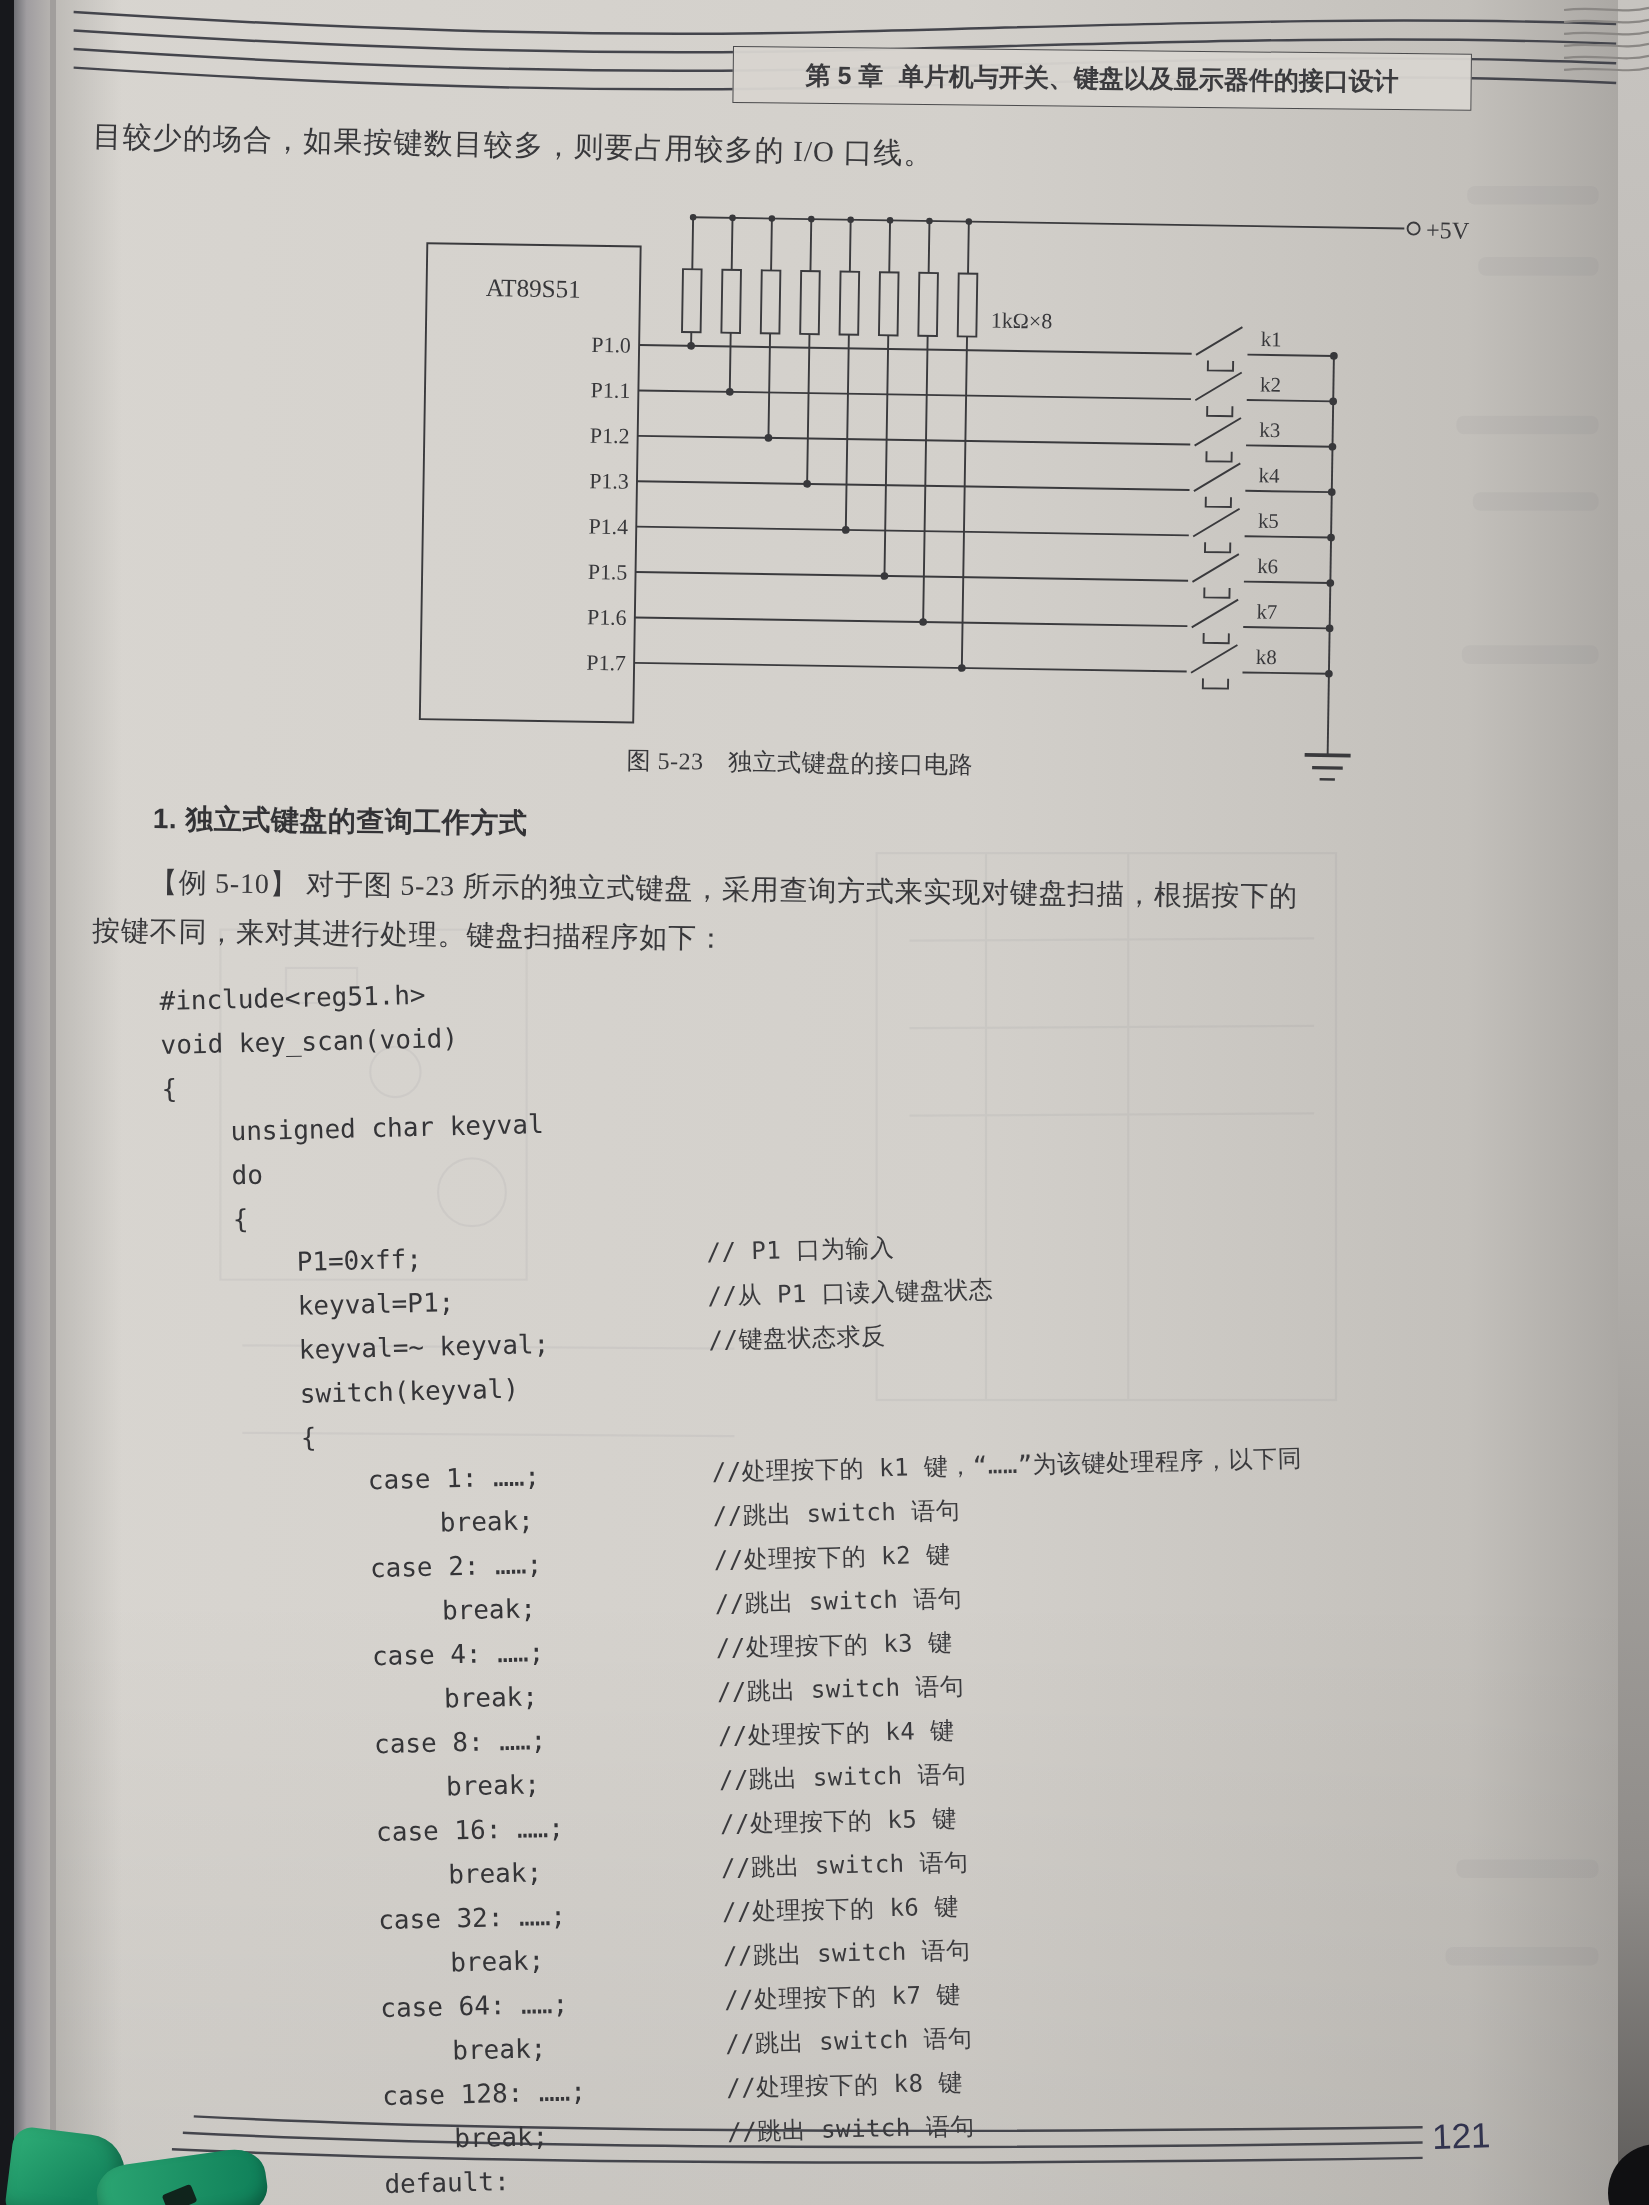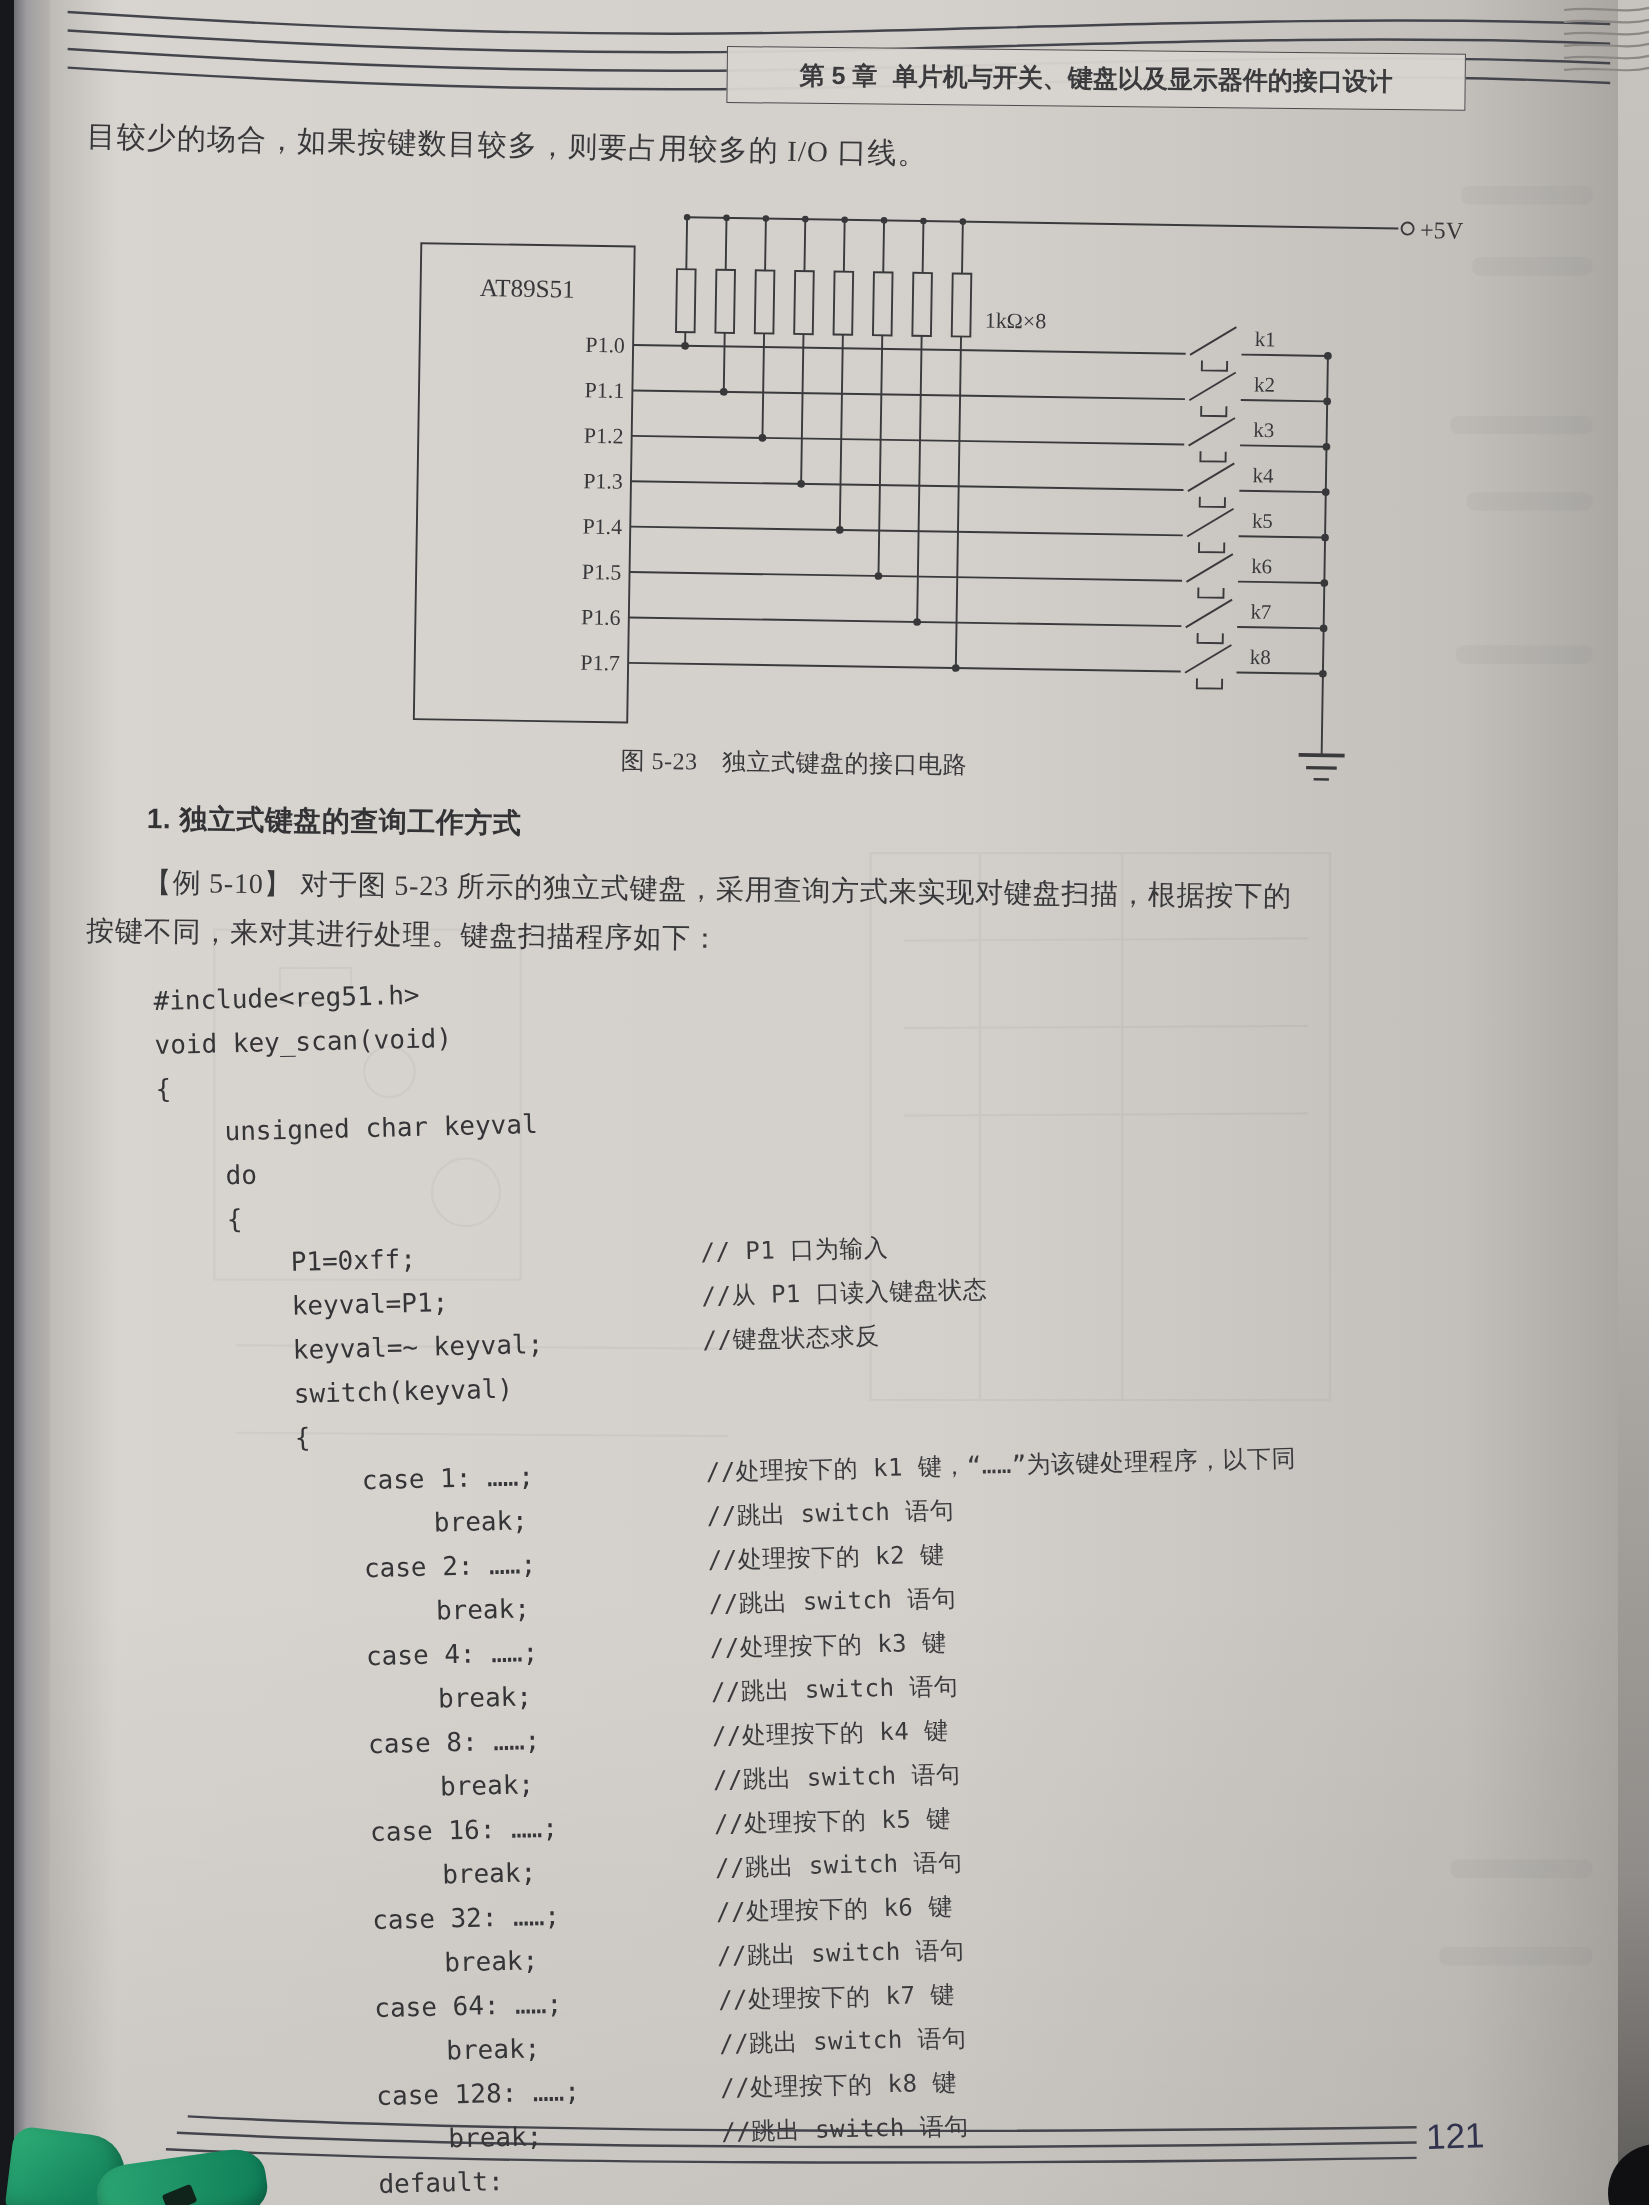--- a/index.html
+++ b/index.html
@@ -11,21 +11,21 @@
   .photo{position:absolute;inset:0;overflow:hidden;}
   
   .edge-left-dark{position:absolute;left:0;top:0;width:14.2px;height:2205px;background:#17181c;}
   .edge-left-band{position:absolute;left:14.2px;top:0;width:36px;height:2205px;
     background:linear-gradient(to right,#6f7075,#a09da0 35%,#b5b2af);}
   .edge-right{position:absolute;left:1618px;top:0;width:32px;height:2205px;
     background:linear-gradient(to bottom,#c7c4c0,#b2afab 55%,#8f8c89 85%,#5c5a58);}
   .corner-dark{position:absolute;left:1608px;top:2144px;width:98px;height:98px;
     background:#101012;border-radius:50%;}
   
-  .page{position:absolute;left:50px;top:0;width:1568px;height:2205px;overflow:hidden;
+  .page{position:absolute;left:56px;top:0;width:1568px;height:2205px;overflow:hidden;
     background:
       linear-gradient(to bottom,rgba(0,0,0,0) 72%,rgba(0,0,0,.06)),
       linear-gradient(to right,#d8d5d0,#d3d0cb 58%,#c3c0bb 90%,#aaa7a3);
     color:#38383b;}
   .gutter-shadow{position:absolute;left:0;top:0;width:66px;height:2205px;
     background:linear-gradient(to right,rgba(0,0,0,.12),rgba(0,0,0,0));}
   .ghost{position:absolute;left:0;top:0;z-index:0;}
   .decor{position:absolute;z-index:1;}
   .content{position:absolute;z-index:2;}
   

